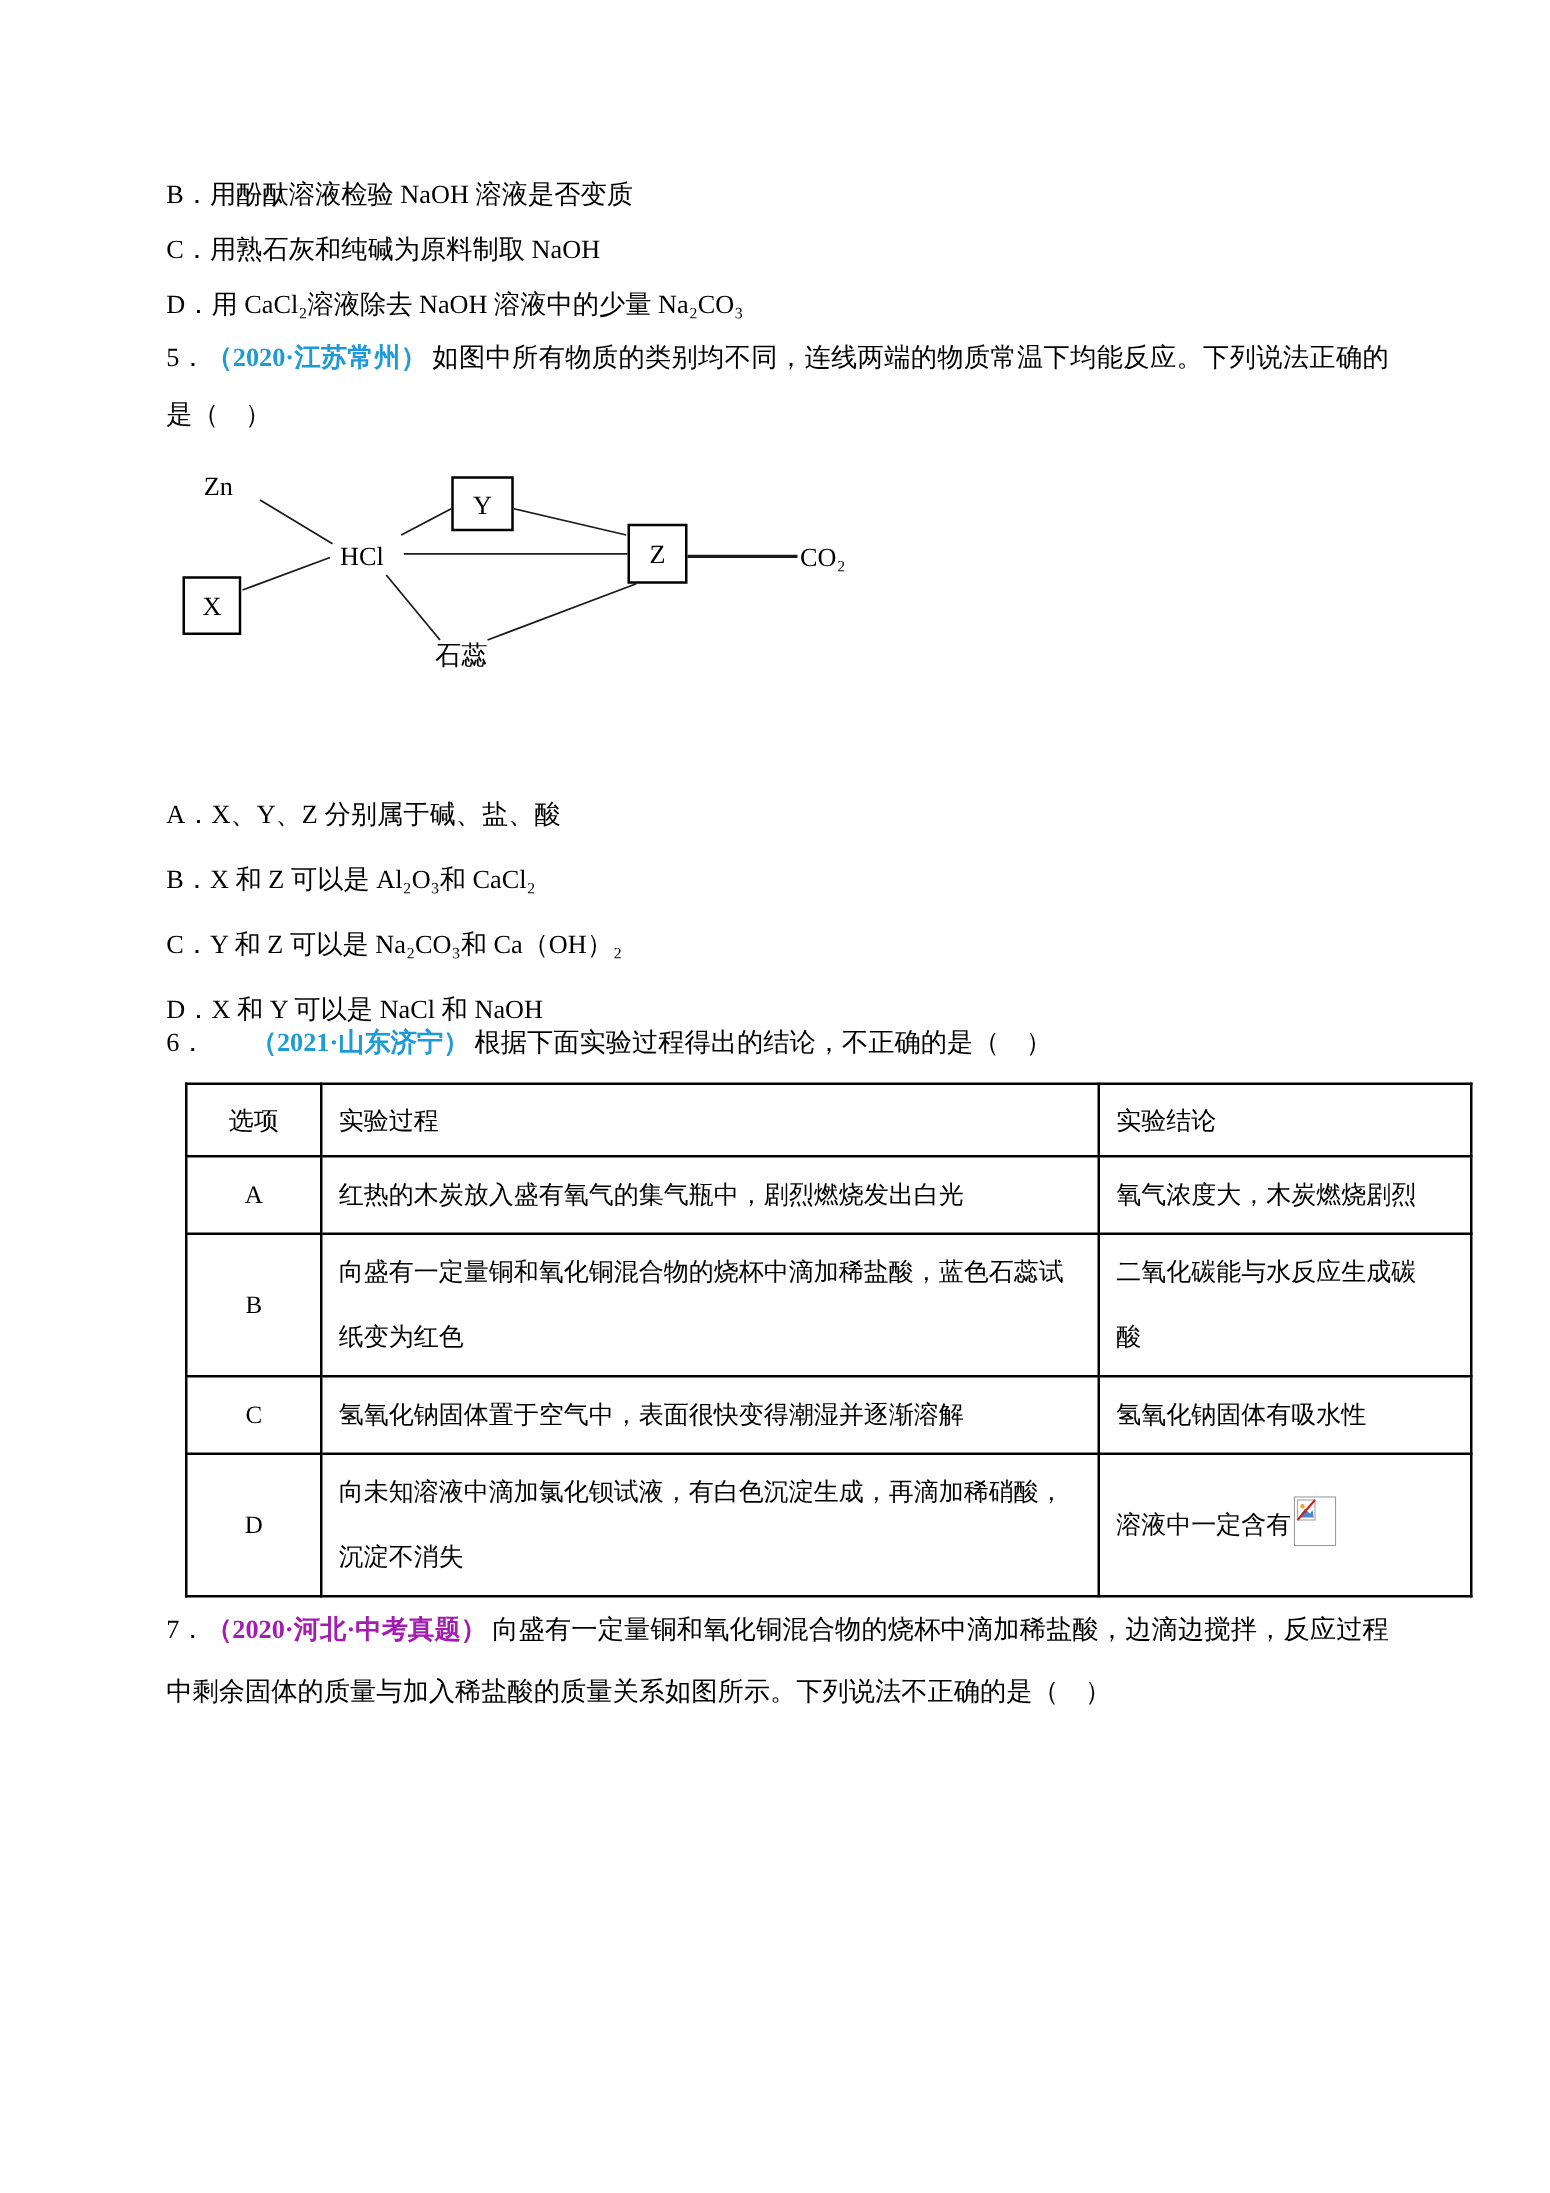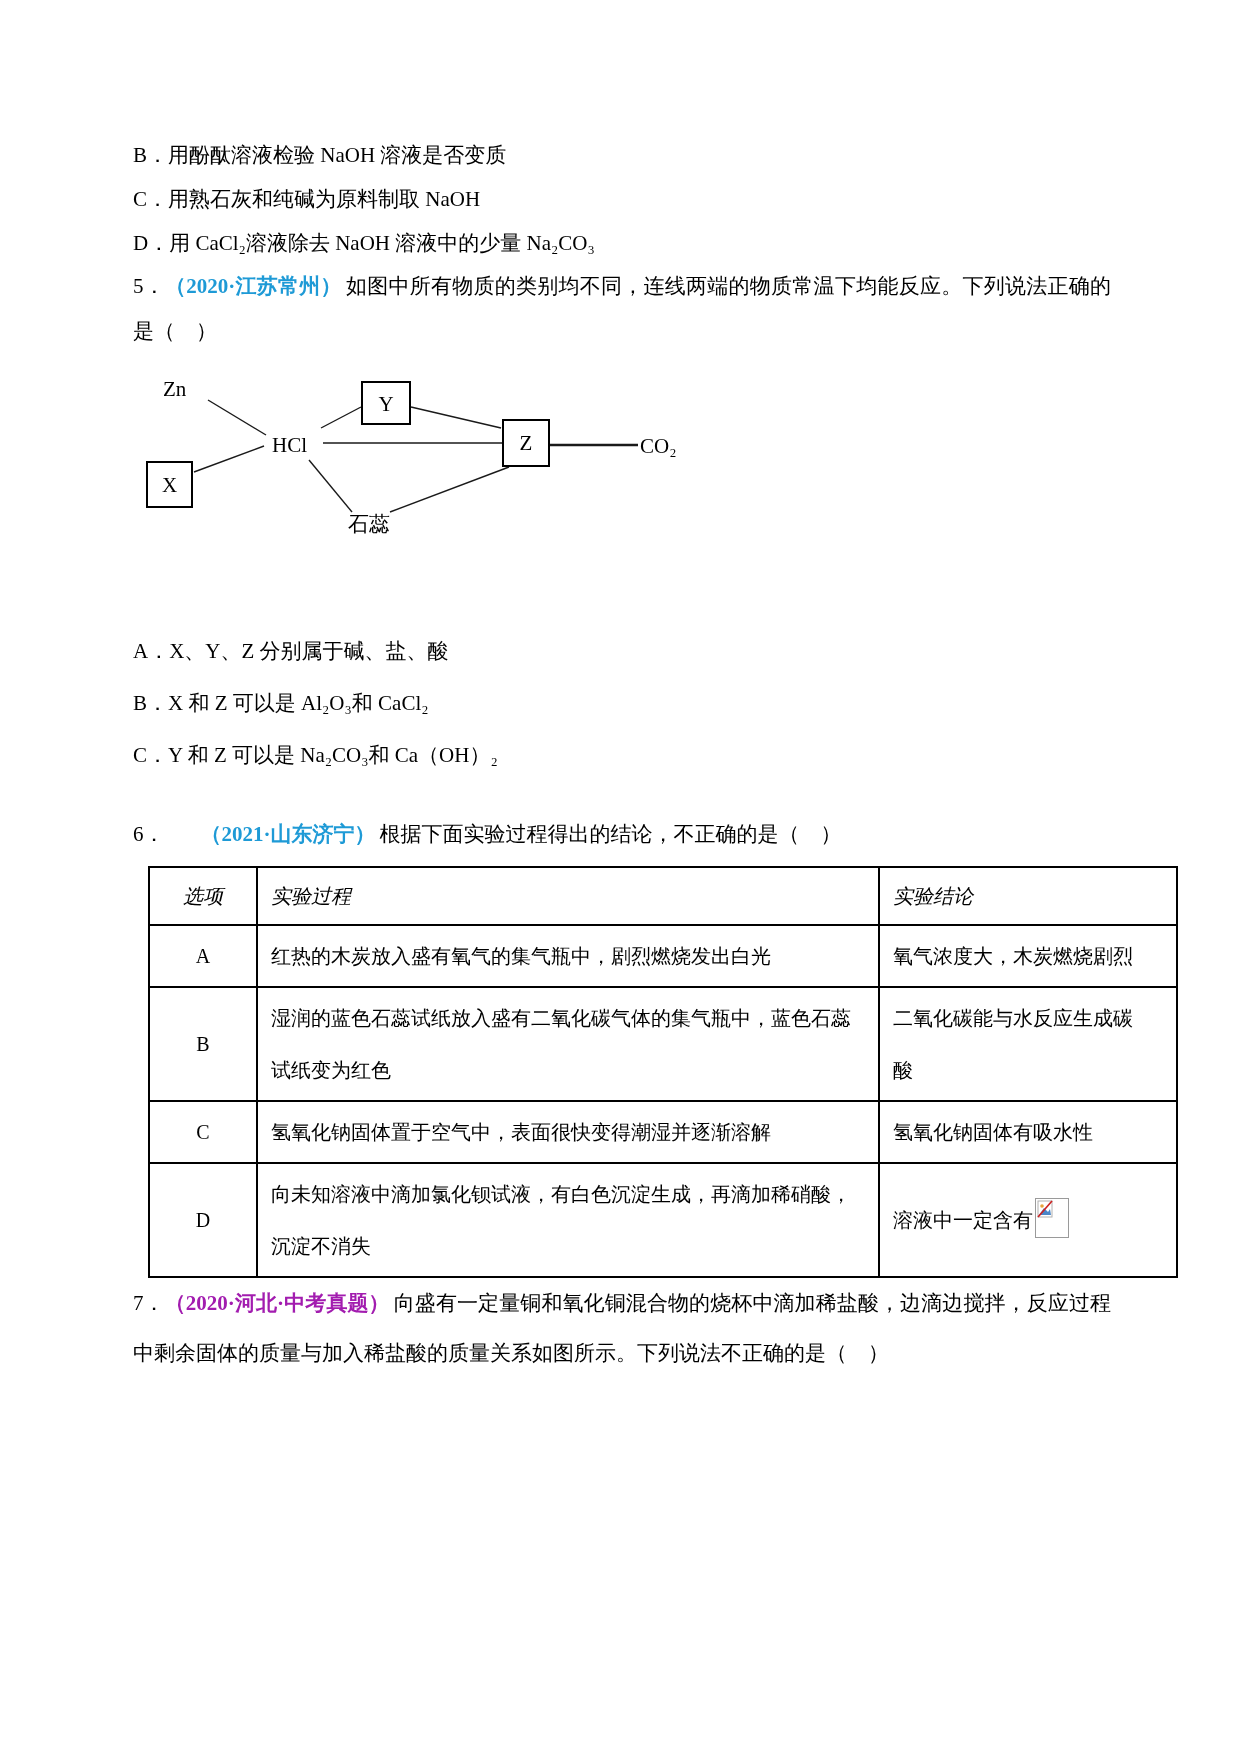--- a/index.html
+++ b/index.html
@@ -21,21 +21,21 @@
   .q7stem { position:absolute; left:133px; top:1278px; width:978px; line-height:50px; text-align:justify; }
   .cite { font-weight:bold; margin-right:4px; }
   .diagram { position:absolute; left:133px; top:365px; }
   .diagram text { font-family:"Liberation Serif","DejaVu Serif",serif; font-size:21px; fill:#000; }
   .qtable {
     position:absolute; left:148px; top:866px;
     border-collapse:collapse; table-layout:fixed;
     width:1028px; font-size:20px;
   }
   .qtable th, .qtable td { border:2px solid #000; font-weight:normal; vertical-align:middle; }
-  .qtable th { height:56px; text-align:left; padding:0 13px;font-style:italic; }
+  .qtable th { height:56px; text-align:left; padding:0 13px; }
   .qtable th.c-opt { text-align:center; }
   .qtable td { line-height:52px; padding:4px 13px; }
   .qtable td.c-opt { text-align:center; padding:4px 0; }
   .qtable td.c-conc { padding-right:39px; }
   .ph-icon { display:inline-block; vertical-align:middle; margin-left:2px; position:relative; top:-4px; }
   .footer {
     position:absolute; left:0; top:1620px; width:100%;
     text-align:center; font-size:19px;
   }
 </style>
@@ -79,20 +79,21 @@
     <text x="253" y="46" text-anchor="middle">Y</text>
     <text x="393" y="85" text-anchor="middle">Z</text>
     <text x="507" y="88">CO₂</text>
     <text x="215" y="166">石蕊</text>
   </svg>
 
   <div class="q5opts">
     <p class="para">A．X、Y、Z 分别属于碱、盐、酸</p>
     <p class="para">B．X 和 Z 可以是 Al₂O₃和 CaCl₂</p>
     <p class="para">C．Y 和 Z 可以是 Na₂CO₃和 Ca（OH）₂</p>
+    <p class="para">D．X 和 Y 可以是 NaCl 和 NaOH</p>
   </div>
 
   <p class="para q6stem">
     <span>6．</span><span class="cite" style="color: rgb(30, 154, 214); margin-left: 36px;">（2021·山东济宁）</span><span>根据下面实验过程得出的结论，不正确的是（　）</span>
   </p>
 
   <table class="qtable">
     <colgroup>
         <col style="width:108px">
         <col style="width:622px">
@@ -104,21 +105,21 @@
       <th>实验过程</th>
       <th>实验结论</th>
     </tr>
     <tr>
       <td class="c-opt">A</td>
       <td>红热的木炭放入盛有氧气的集气瓶中，剧烈燃烧发出白光</td>
       <td class="c-conc">氧气浓度大，木炭燃烧剧烈</td>
     </tr>
     <tr>
       <td class="c-opt">B</td>
-      <td>湿润的蓝色石蕊试纸放入盛有二氧化碳气体的集气瓶中，蓝色石蕊试纸变为红色</td>
+      <td>向盛有一定量铜和氧化铜混合物的烧杯中滴加稀盐酸，蓝色石蕊试纸变为红色</td>
       <td class="c-conc">二氧化碳能与水反应生成碳酸</td>
     </tr>
     <tr>
       <td class="c-opt">C</td>
       <td>氢氧化钠固体置于空气中，表面很快变得潮湿并逐渐溶解</td>
       <td class="c-conc">氢氧化钠固体有吸水性</td>
     </tr>
     <tr>
       <td class="c-opt">D</td>
       <td>向未知溶液中滴加氯化钡试液，有白色沉淀生成，再滴加稀硝酸，沉淀不消失</td>

